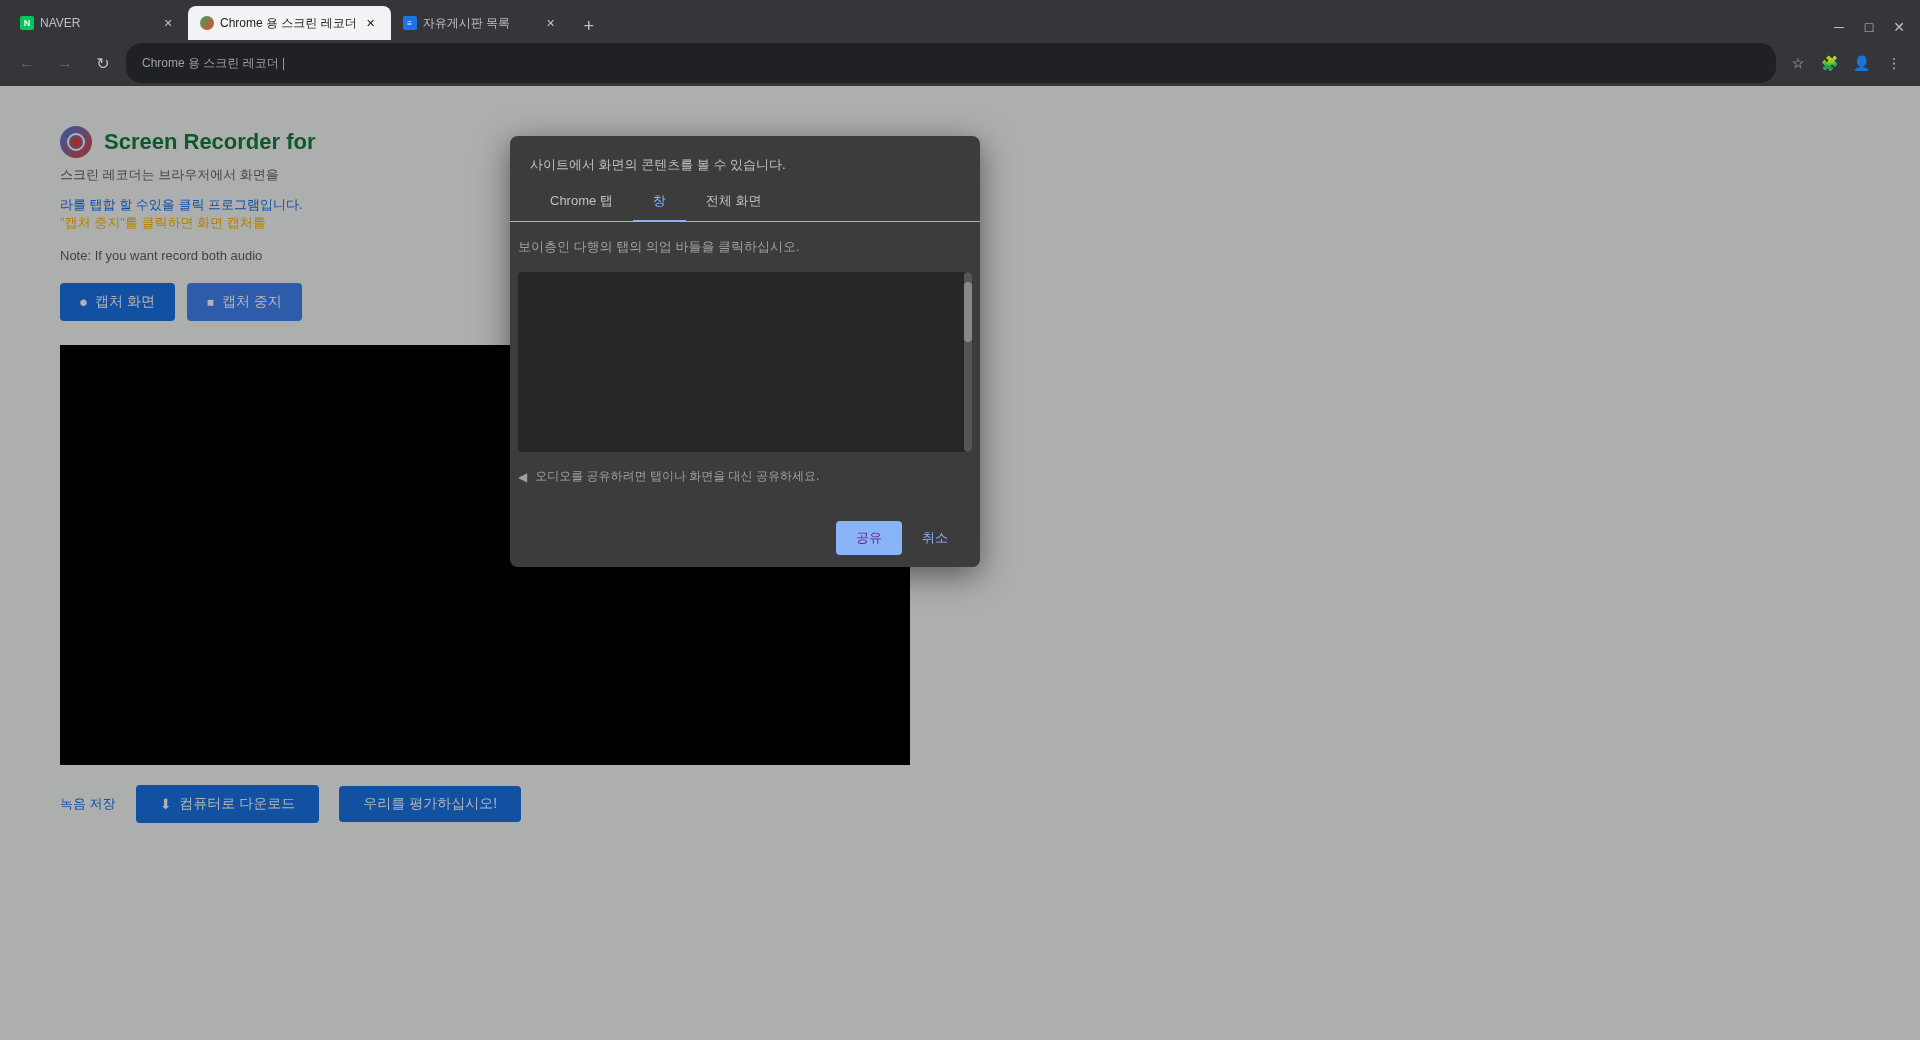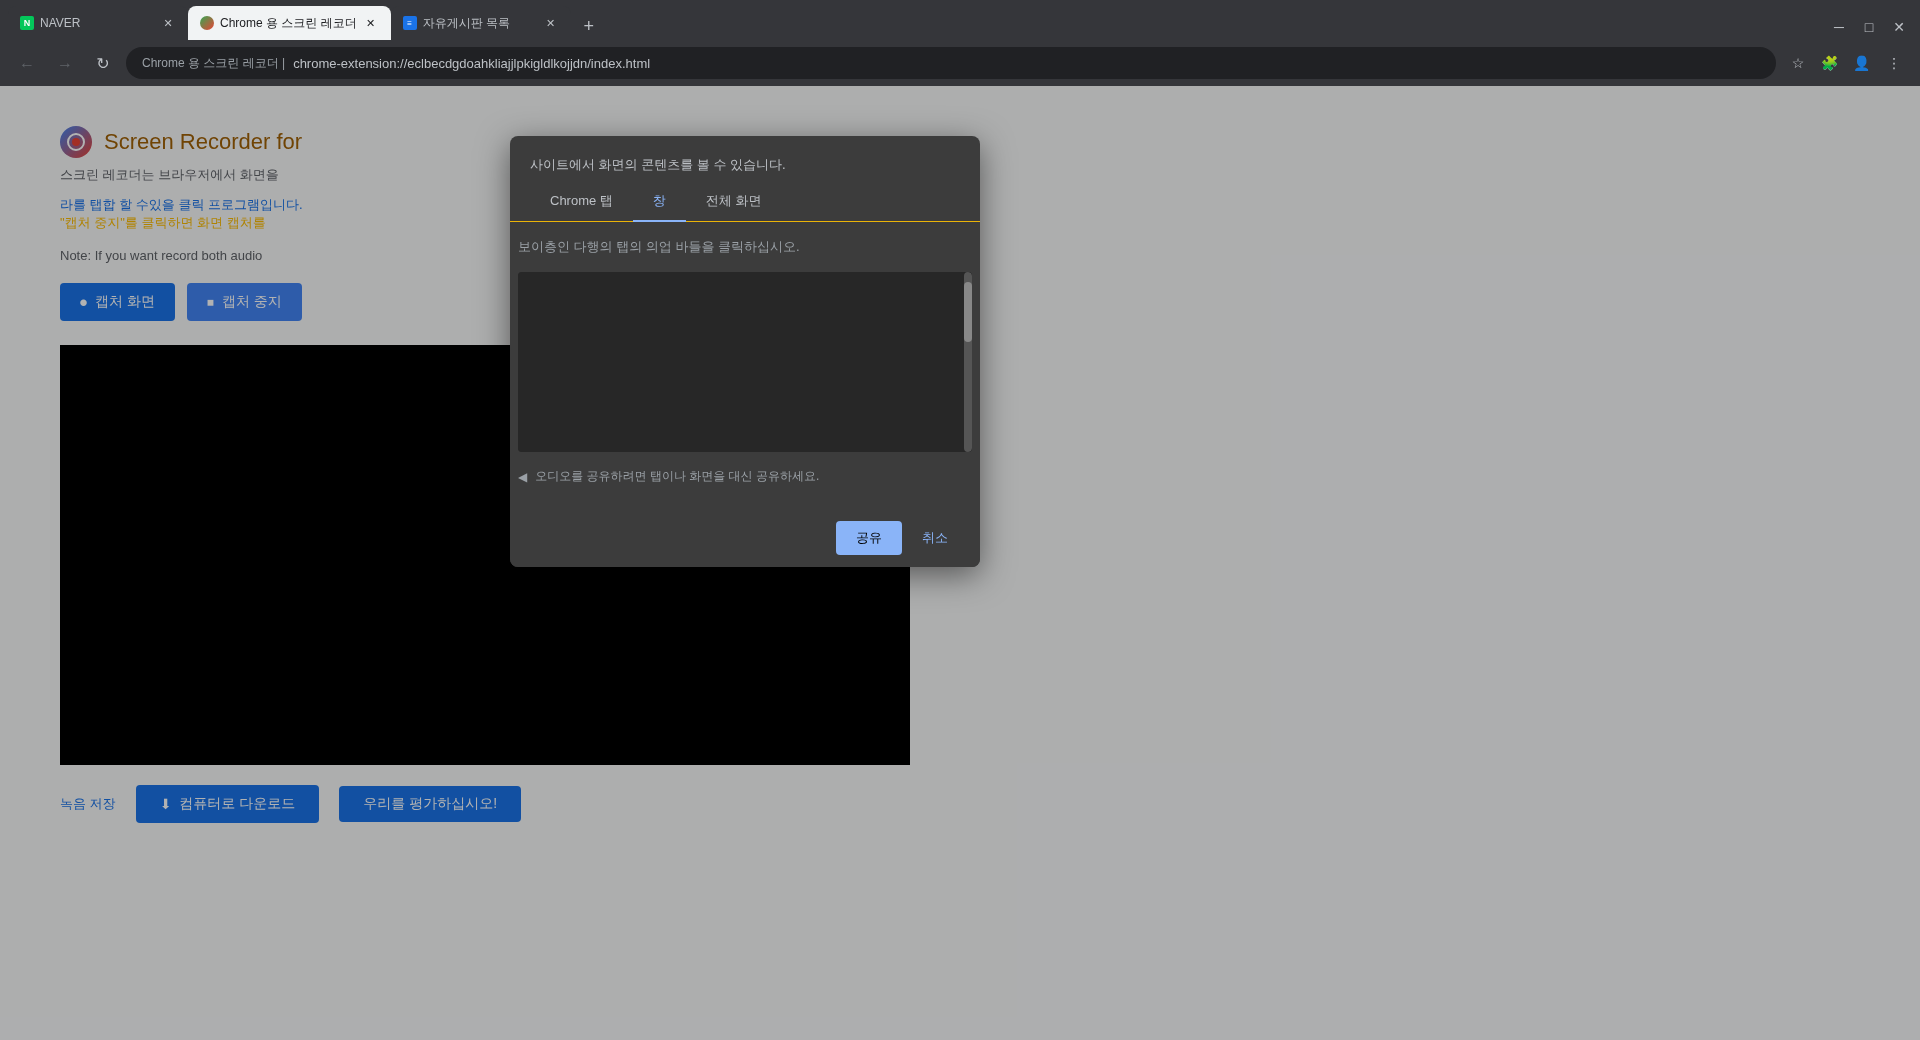--- a/index.html
+++ b/index.html
@@ -16,31 +16,31 @@
     .tab .tab-title { flex: 1; overflow: hidden; text-overflow: ellipsis; white-space: nowrap; }
     .tab .tab-close { width: 16px; height: 16px; border-radius: 50%; display: flex; align-items: center; justify-content: center; font-size: 11px; flex-shrink: 0; cursor: pointer; }
     .tab-new { width: 28px; height: 28px; display: flex; align-items: center; justify-content: center; color: #bdc1c6; font-size: 18px; cursor: pointer; border-radius: 50%; margin-left: 4px; }
     .tab-controls { margin-left: auto; display: flex; align-items: center; gap: 4px; }
     .tab-controls button { background: none; border: none; color: #bdc1c6; font-size: 14px; cursor: pointer; width: 26px; height: 26px; display: flex; align-items: center; justify-content: center; border-radius: 4px; }
 
     
     .address-bar { height: 46px; background: #35363a; display: flex; align-items: center; padding: 0 12px; gap: 8px; }
     .nav-btn { width: 30px; height: 30px; border-radius: 50%; background: none; border: none; color: #bdc1c6; font-size: 16px; cursor: pointer; display: flex; align-items: center; justify-content: center; }
     .nav-btn:disabled { color: #5f6368; cursor: default; }
-    .address-input { flex: 1; height: 32px; background: #202124; border: none; border-radius: 16px; padding: 0 16px; color: #e8eaed; font-size: 13px; display: flex; align-items: center; }
+    .address-input { flex: 1; height: 40px; background: #202124; border: none; border-radius: 16px; padding: 0 16px; color: #e8eaed; font-size: 13px; display: flex; align-items: center; }
     .address-input-text { flex: 1; overflow: hidden; text-overflow: ellipsis; white-space: nowrap; color: #bdc1c6; font-size: 13px; }
     .address-actions { display: flex; gap: 4px; }
     .addr-icon { width: 28px; height: 28px; border-radius: 50%; background: none; border: none; color: #bdc1c6; font-size: 14px; cursor: pointer; display: flex; align-items: center; justify-content: center; }
 
     
     .page-content { flex: 1; background: #f8f9fa; overflow: hidden; position: relative; }
     .page-inner { padding: 40px 60px; }
     .page-title-row { display: flex; align-items: center; gap: 12px; margin-bottom: 8px; }
     .app-logo { width: 32px; height: 32px; border-radius: 50%; background: linear-gradient(135deg, #4285f4, #ea4335); display: flex; align-items: center; justify-content: center; color: white; font-size: 14px; font-weight: bold; flex-shrink: 0; }
-    .page-main-title { font-size: 22px; font-weight: 400; color: #a16207; }
+    .page-main-title { font-size: 22px; font-weight: 700; color: #15803d; }
     .page-subtitle { font-size: 13px; color: #5f6368; margin-bottom: 12px; }
     .page-link { font-size: 13px; color: #1a73e8; cursor: pointer; }
     .capture-note { font-size: 13px; color: #fbbc04; margin-bottom: 16px; }
     .note-text { font-size: 13px; color: #5f6368; margin-bottom: 20px; }
     .btn-row { display: flex; gap: 12px; margin-bottom: 24px; }
     .btn-capture { background: #1a73e8; color: white; border: none; border-radius: 4px; padding: 10px 20px; font-size: 14px; cursor: pointer; display: flex; align-items: center; gap: 8px; }
     .btn-stop { background: #4285f4; color: white; border: none; border-radius: 4px; padding: 10px 20px; font-size: 14px; cursor: pointer; display: flex; align-items: center; gap: 8px; }
     .video-area { width: 850px; height: 420px; background: #000; margin-bottom: 20px; }
     .status-text { font-size: 13px; color: #5f6368; margin-bottom: 20px; }
     .bottom-row { display: flex; align-items: center; gap: 20px; }
@@ -59,21 +59,21 @@
     .modal-tab.active { color: #8ab4f8; border-bottom-color: #8ab4f8; }
     .modal-body { padding: 16px 8px; min-height: 250px; }
     .modal-hint { font-size: 13px; color: #9aa0a6; margin-bottom: 16px; }
     .modal-preview-area { width: 100%; height: 180px; background: rgba(0,0,0,0.4); border-radius: 4px; overflow: hidden; position: relative; margin-bottom: 8px; }
     .modal-preview-content { width: 100%; height: 100%; background: #2a2a2a; opacity: 0.6; }
     .scrollbar { position: absolute; right: 0; top: 0; width: 8px; height: 100%; }
     .scrollbar-track { width: 8px; height: 100%; background: #555; border-radius: 4px; }
     .scrollbar-thumb { width: 8px; height: 60px; background: #888; border-radius: 4px; position: absolute; top: 10px; }
     .modal-audio-hint { font-size: 12px; color: #9aa0a6; padding: 8px 0; display: flex; align-items: center; gap: 8px; }
     .modal-footer { padding: 12px 20px; display: flex; justify-content: flex-end; gap: 8px; background: #3c3c3c; }
-    .modal-btn-share { background: #8ab4f8; color: #000000; border: none; border-radius: 4px; padding: 8px 20px; font-size: 13px; font-weight: 500; cursor: pointer; }
+    .modal-btn-share { background: #8ab4f8; color: #701a75; border: none; border-radius: 4px; padding: 8px 20px; font-size: 13px; font-weight: 500; cursor: pointer; }
     .modal-btn-cancel { background: none; border: none; color: #8ab4f8; font-size: 13px; cursor: pointer; padding: 8px 12px; }
 
     
     .naver-favicon { width: 14px; height: 14px; background: #03c75a; border-radius: 2px; display: flex; align-items: center; justify-content: center; color: white; font-size: 9px; font-weight: bold; }
     .recorder-favicon { width: 14px; height: 14px; border-radius: 50%; background: linear-gradient(135deg, #34a853, #ea4335); }
     .memo-favicon { width: 14px; height: 14px; background: #1a73e8; border-radius: 2px; display: flex; align-items: center; justify-content: center; color: white; font-size: 8px; }
   </style>
 </head>
 <body>
 
@@ -105,21 +105,20 @@
       <button>✕</button>
     </div>
   </div>
 
   <div class="address-bar">
     <button class="nav-btn" disabled="">←</button>
     <button class="nav-btn" disabled="">→</button>
     <button class="nav-btn">↻</button>
     <div class="address-input" style="display:flex;align-items:center;gap:8px;">
       <span style="color:#9aa0a6;font-size:12px;">Chrome 용 스크린 레코더  |</span>
-      <span class="address-input-text">chrome-extension://eclbecdgdoahkliajjlpkigldlkojjdn/index.html</span>
     </div>
     <div class="address-actions">
       <button class="addr-icon">☆</button>
       <button class="addr-icon">🧩</button>
       <button class="addr-icon">👤</button>
       <button class="addr-icon">⋮</button>
     </div>
   </div>
 
   <div class="page-content">

